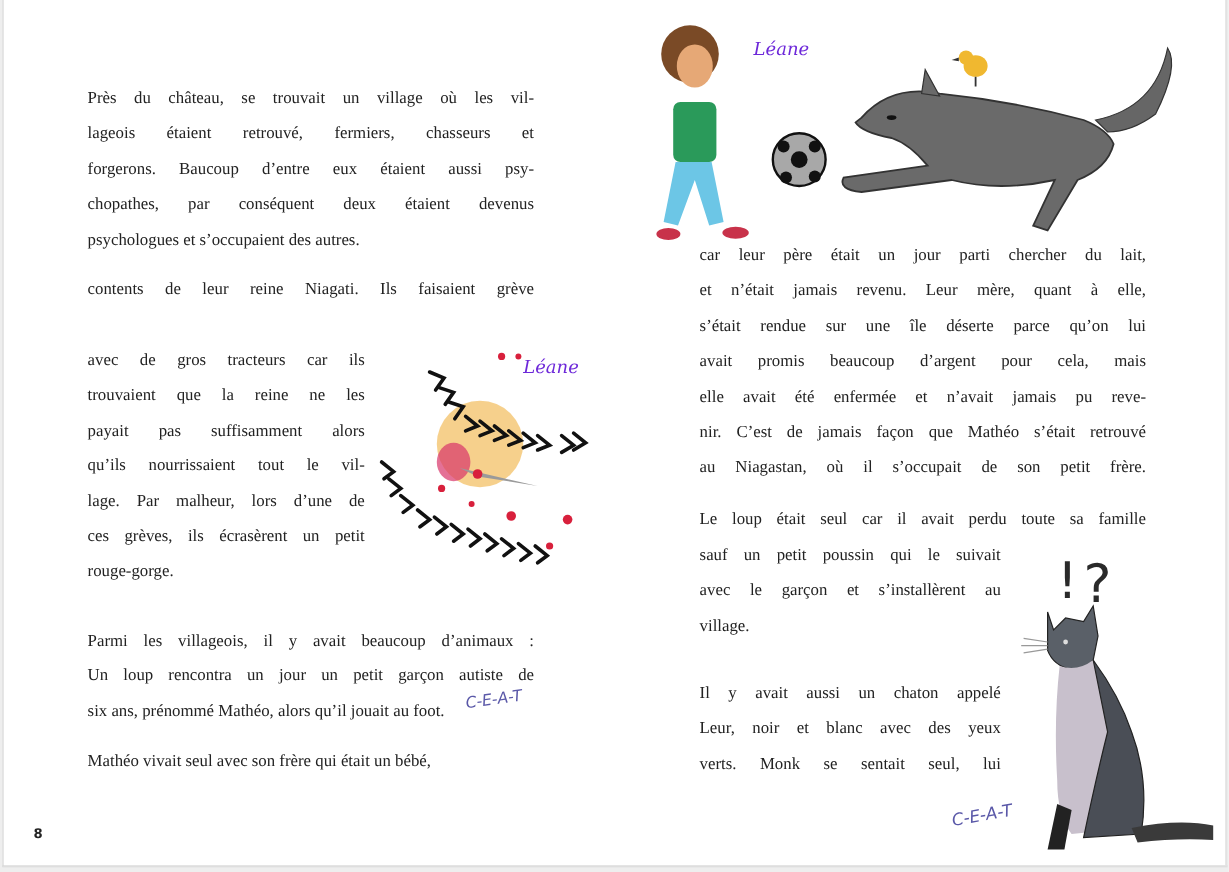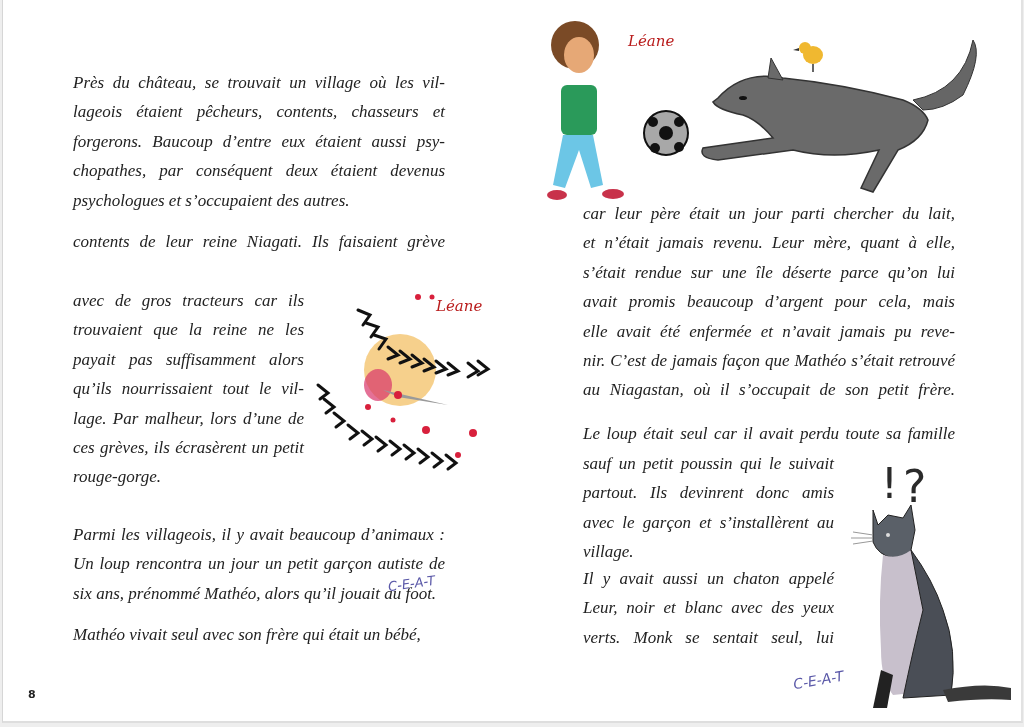--- a/index.html
+++ b/index.html
@@ -11,44 +11,43 @@
   }
   .spread {
     position: absolute; left: 2px; top: 0; width: 1018px; height: 721px;
     background: #ffffff;
     border-left: 1px solid #d6d6d6;
     border-right: 2px solid #e2e2e2;
     border-bottom: 2px solid #dedede;
   }
   .para {
     position: absolute;
-    font-size: 17px;
+    font-size: 14px;
     line-height: 29.4px;
     text-align: justify;
     margin: 0;
-    font-style: italic;
   }
   .line { display: block; text-align: justify; text-align-last: justify; white-space: nowrap; }
   .line.last { text-align-last: left; }
   .page-num {
     position: absolute; left: 25px; top: 688px;
     font-family: "DejaVu Sans", sans-serif; font-weight: bold; font-size: 11px; color: #222;
   }
   .illus { position: absolute; }
-  .sig { position: absolute; font-family: "DejaVu Serif", serif; font-style: italic; color: #b91c1c; }
+  .sig { position: absolute; font-family: "DejaVu Serif", serif; font-style: italic; color: #6d28d9; }
   .sig2 { position: absolute; font-family: "DejaVu Sans", sans-serif; font-style: italic; color: #5a58a8; }
 </style>
 </head>
 <body>
 
 <div class="spread">
 
   <div class="para" style="left:70px; top:68px; width:372px;">
     <span class="line">Près du  château, se trouvait un village où les vil-</span>
-    <span class="line">lageois étaient pêcheurs, contents, chasseurs et</span>
+    <span class="line">lageois étaient retrouvé, fermiers, chasseurs et</span>
     <span class="line">forgerons. Baucoup d’entre eux étaient aussi psy-</span>
     <span class="line">chopathes, par conséquent deux étaient devenus</span>
     <span class="line last">psychologues et s’occupaient des autres.</span>
   </div>
 
   <div class="para" style="left:70px; top:227px; width:372px;">
     <span class="line">contents de leur reine Niagati. Ils faisaient grève</span>
   </div>
   <div class="para" style="left:70px; top:286px; width:231px;">
     <span class="line">avec de gros tracteurs car ils</span>
@@ -154,21 +153,20 @@
     <span class="line">elle avait été enfermée et n’avait jamais pu reve-</span>
     <span class="line">nir. C’est de jamais façon que Mathéo s’était retrouvé</span>
     <span class="line">au Niagastan, où il s’occupait de son petit frère.</span>
   </div>
 
   <div class="para" style="left:580px; top:419px; width:372px;">
     <span class="line">Le loup était seul car il avait perdu toute sa famille</span>
   </div>
   <div class="para" style="left:580px; top:449px; width:251px;">
     <span class="line">sauf un petit poussin qui le suivait</span>
-    <span class="line">partout. Ils devinrent donc amis</span>
     <span class="line">avec le garçon et s’installèrent au</span>
     <span class="line last">village.</span>
   </div>
 
   <div class="para" style="left:580px; top:564px; width:251px;">
     <span class="line">Il y avait aussi un chaton appelé</span>
     <span class="line">Leur, noir et blanc avec des yeux</span>
     <span class="line">verts. Monk se sentait seul, lui</span>
   </div>
 

